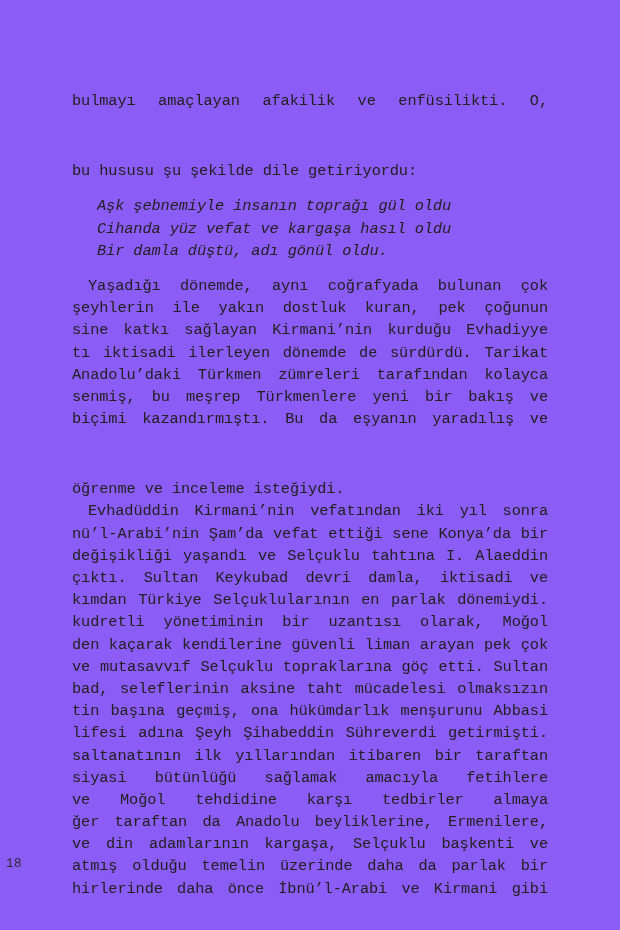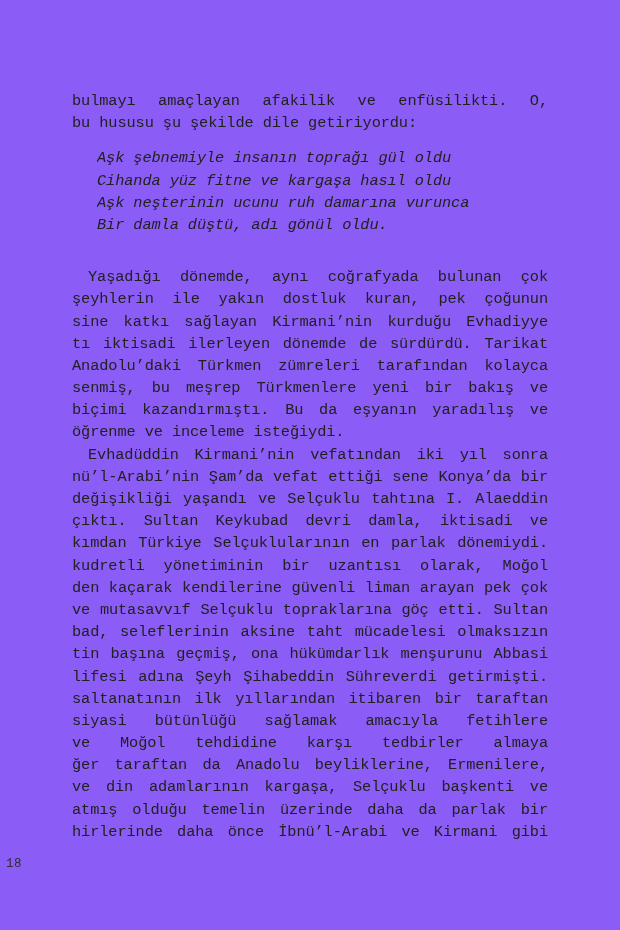--- a/index.html
+++ b/index.html
@@ -19,26 +19,26 @@
     position: absolute;
     left: 72px; top: 90px;
     width: 476px;
     font-size: 15.3px;
     line-height: 22.2px;
     letter-spacing: -0.1px;
   }
   .block { margin: 0; }
   .verse {
     font-style: italic;
-    margin: 13px 0 30px 25px;
+    margin: 13px 0 13px 25px;
   }
   .paragraph.indent .line:first-child { text-indent: 16px; }
   .line { height: 22.2px; overflow: hidden; }
   .jline { text-align: justify; text-align-last: justify; }
-  .jlast { text-align: left; text-align-last: left; }
+  .jlast { text-align: left; text-align-last: left; margin-top: 48px; }
   .italic { font-style: italic; }
   .page-number {
     position: absolute;
     top: 857px; left: 6px;
     width: 620px;
     text-align: left;
     font-size: 12.5px;
     color: #2e2e2e;
     letter-spacing: 0.5px;
   }
@@ -47,22 +47,21 @@
 <body>
 
 <div class="page">
   <div class="text-column">
       <div class="block paragraph">
         <div class="line jline"><span class="">bulmayı amaçlayan afakilik ve enfüsilikti. O, </span><span class="italic">Rübailer</span><span class="">’inde</span></div>
         <div class="line jline jlast">bu hususu şu şekilde dile getiriyordu:</div>
       </div>
       <div class="block verse">
         <div class="line">Aşk şebnemiyle insanın toprağı gül oldu</div>
-        <div class="line">Cihanda yüz fitne ve kargaşa hasıl oldu</div>
-        <div class="line">Aşk neşterinin ucunu ruh damarına vurunca</div>
+        <div class="line">Cihanda yüz vefat ve kargaşa hasıl oldu</div>
         <div class="line">Bir damla düştü, adı gönül oldu.</div>
       </div>
       <div class="block paragraph indent">
         <div class="line jline">Yaşadığı dönemde, aynı coğrafyada bulunan çok sayıda</div>
         <div class="line jline">şeyhlerin ile yakın dostluk kuran, pek çoğunun yetişme-</div>
         <div class="line jline">sine katkı sağlayan Kirmani’nin kurduğu Evhadiyye tarika-</div>
         <div class="line jline">tı iktisadi ilerleyen dönemde de sürdürdü. Tarikat bilhassa</div>
         <div class="line jline">Anadolu’daki Türkmen zümreleri tarafından kolayca benim-</div>
         <div class="line jline">senmiş, bu meşrep Türkmenlere yeni bir bakış ve düşünüş</div>
         <div class="line jline">biçimi kazandırmıştı. Bu da eşyanın yaradılış ve hikmetini</div>

